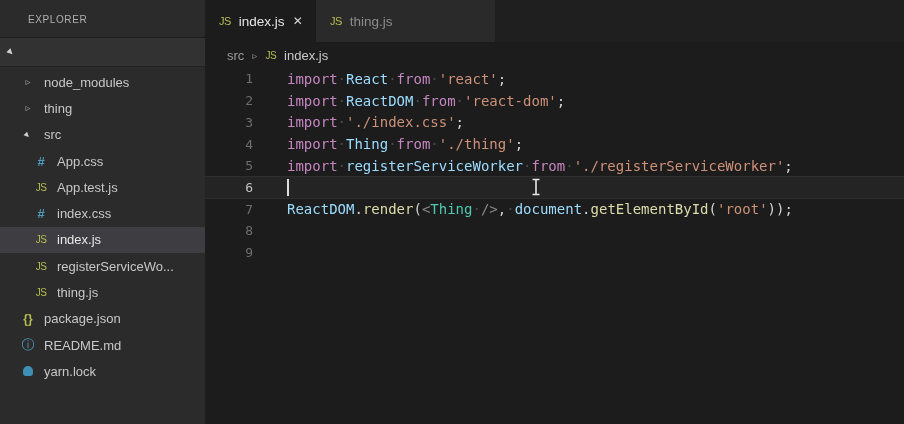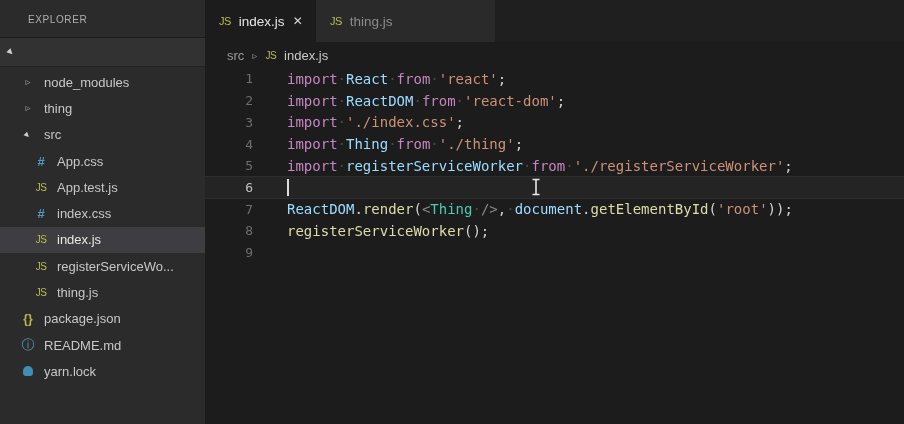--- a/index.html
+++ b/index.html
@@ -238,21 +238,20 @@
       <div class="code-line current">
         <span class="ln">6</span>
         <span class="lc"><span class="caret"></span></span>
       </div>
       <div class="code-line">
         <span class="ln">7</span>
         <span class="lc"><span class="tk id">ReactDOM</span><span class="tk pl">.</span><span class="tk fn">render</span><span class="tk pl">(</span><span class="tk pn">&lt;</span><span class="tk cls">Thing</span><span class="tk ws">·</span><span class="tk pn">/&gt;</span><span class="tk pl">,</span><span class="tk ws">·</span><span class="tk id">document</span><span class="tk pl">.</span><span class="tk fn">getElementById</span><span class="tk pl">(</span><span class="tk str">'root'</span><span class="tk pl">));</span></span>
       </div>
       <div class="code-line">
         <span class="ln">8</span>
-        <span class="lc"><span class="tk fn">registerServiceWorker</span><span class="tk pl">();</span></span>
       </div>
       <div class="code-line">
         <span class="ln">9</span>
         <span class="lc"></span>
       </div>
     </div>
 
   <svg class="ibeam" width="12" height="18" viewBox="0 0 12 18">
     <g stroke="#e8e8e8" stroke-width="1.6" fill="none">
       <path d="M2.5 1.5 H9.5 M6 1.5 V16.5 M2.5 16.5 H9.5"></path>

